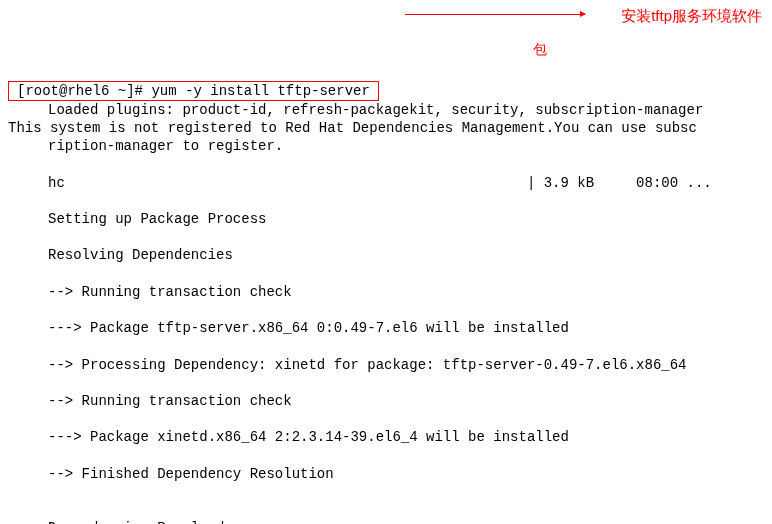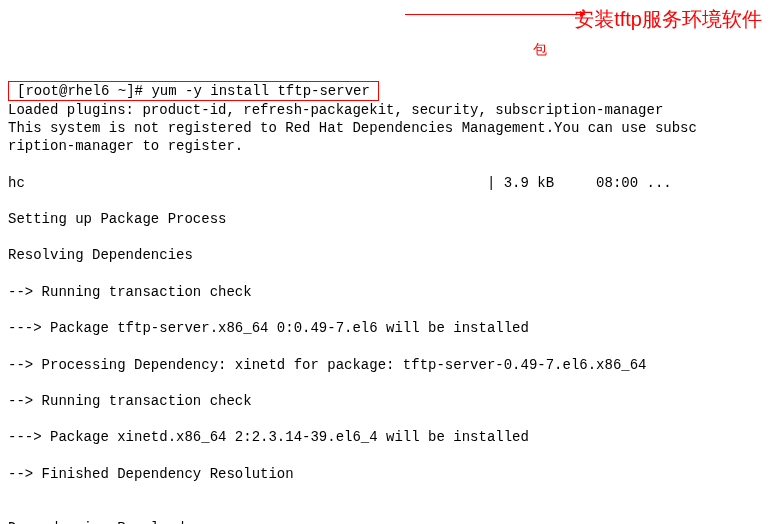--- a/index.html
+++ b/index.html
@@ -19,21 +19,21 @@
       display: inline-block;
       border: 1px solid red;
       padding: 0 8px;
     }
     .red-annot {
       color: red;
       position: absolute;
       top: 6px;
       right: 10px;
       font-family: sans-serif;
-      font-size: 20px;
+      font-size: 15px;
       white-space: nowrap;
     }
     .red-annot2 {
       color: red;
       position: absolute;
       top: 40px;
       left: 533px;
       font-family: sans-serif;
       font-size: 14px;
     }
@@ -47,21 +47,21 @@
     }
     .arrow::after {
       content: "";
       position: absolute;
       right: -1px;
       top: -3px;
       border-left: 6px solid red;
       border-top: 3px solid transparent;
       border-bottom: 3px solid transparent;
     }
-    .line { display: block; }
+    .line { display: block; margin-left: 40px; }
   </style>
 </head>
 <body>
 
 
 
 <div><span class="cmd-box"><span>[root@rhel6 ~]# </span><span>yum -y install tftp-server</span></span>
 <span class="line">Loaded plugins: product-id, refresh-packagekit, security, subscription-manager</span><span>This system is not registered to Red Hat Dependencies Management.</span><span>You can use subsc</span>
 <span class="line">ription-manager to register.</span>
 <span class="line">hc                                                       | 3.9 kB     08:00 ...</span>

